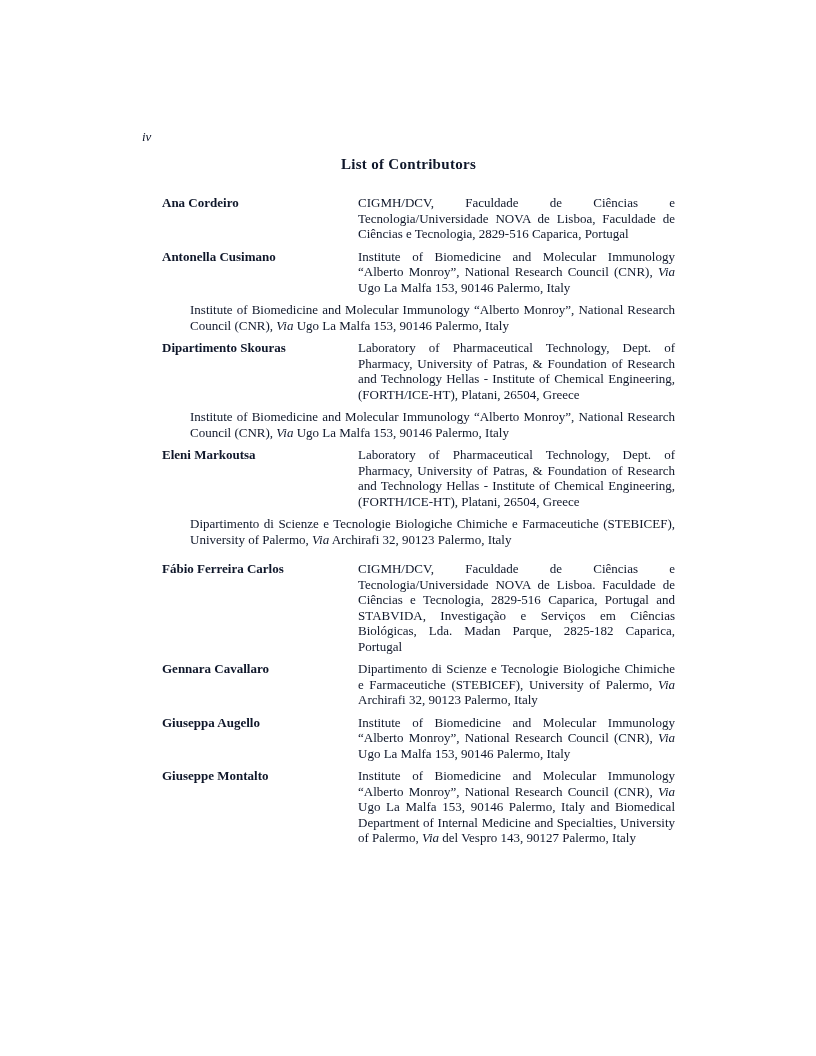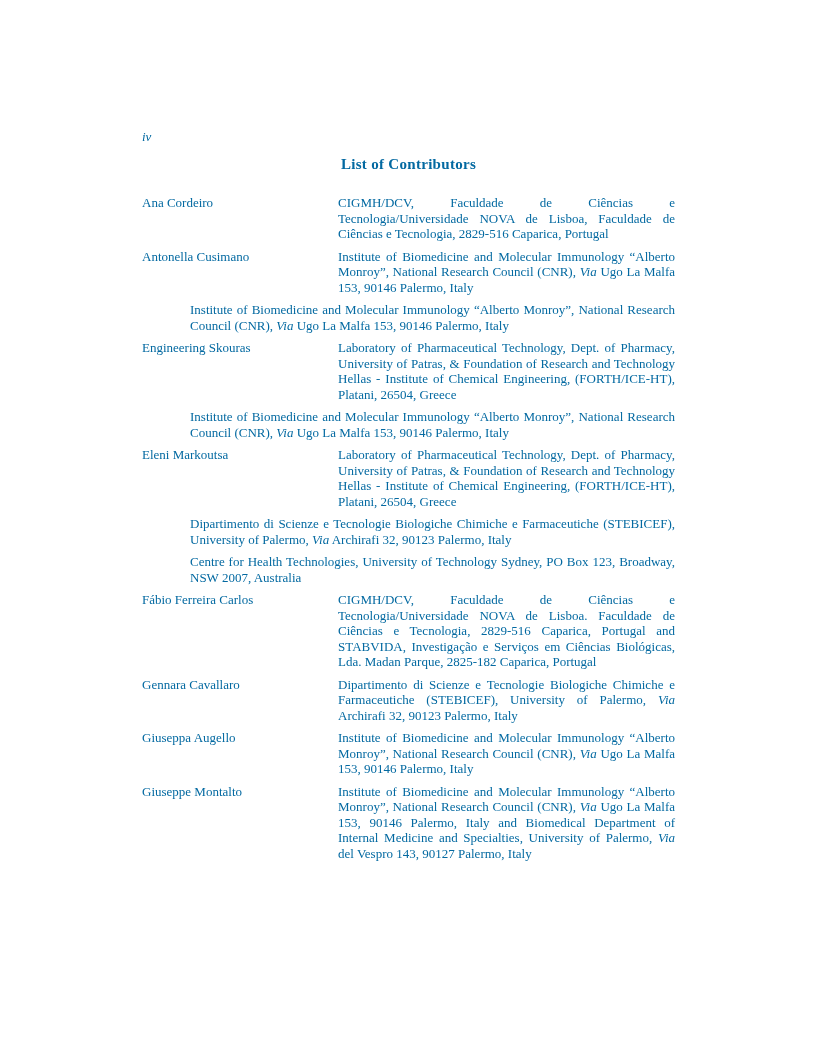--- a/index.html
+++ b/index.html
@@ -5,21 +5,21 @@
   html, body {
     margin: 0;
     padding: 0;
     background: #ffffff;
   }
   .page {
     position: relative;
     width: 816px;
     height: 1056px;
     background: #ffffff;
-    color: #0369a1;
+    color: #0f172a;
     font-family: "Liberation Serif", serif;
     overflow: hidden;
   }
   .page-number {
     position: absolute;
     left: 142px;
     top: 129px;
     font-size: 13px;
     font-style: italic;
     line-height: 15px;
@@ -42,23 +42,24 @@
     width: 533px;
     font-size: 13px;
     line-height: 15.5px;
   }
   .entry {
     display: flex;
     margin-bottom: 7px;
   }
   .entry .name {
     flex: 0 0 148px;
-    font-weight: normal;
+    font-weight: bold;
     padding-right: 8px;
     box-sizing: border-box;
+    margin-left: 20px;
   }
   .entry .affil {
     flex: 1 1 auto;
     width: 385px;
     text-align: justify;
     margin-left: 48px;
   }
 </style>
 </head>
 <body>
@@ -72,35 +73,34 @@
         <div class="affil"><span>CIGMH/DCV, Faculdade de Ciências e Tecnologia/Universidade NOVA de Lisboa, Faculdade de Ciências e Tecnologia, 2829-516 Caparica, Portugal</span></div>
       </div>
       <div class="entry">
         <div class="name">Antonella Cusimano</div>
         <div class="affil"><span>Institute of Biomedicine and Molecular Immunology “Alberto Monroy”, National Research Council (CNR), </span><i>Via</i><span> Ugo La Malfa 153, 90146 Palermo, Italy</span></div>
       </div>
       <div class="entry">
         <div class="affil"><span>Institute of Biomedicine and Molecular Immunology “Alberto Monroy”, National Research Council (CNR), </span><i>Via</i><span> Ugo La Malfa 153, 90146 Palermo, Italy</span></div>
       </div>
       <div class="entry">
-        <div class="name">Engineering Skouras</div>
+        <div class="name">Dipartimento Skouras</div>
         <div class="affil"><span>Laboratory of Pharmaceutical Technology, Dept. of Pharmacy, University of Patras, &amp; Foundation of Research and Technology Hellas - Institute of Chemical Engineering, (FORTH/ICE-HT), Platani, 26504, Greece</span></div>
       </div>
       <div class="entry">
         <div class="affil"><span>Institute of Biomedicine and Molecular Immunology “Alberto Monroy”, National Research Council (CNR), </span><i>Via</i><span> Ugo La Malfa 153, 90146 Palermo, Italy</span></div>
       </div>
       <div class="entry">
         <div class="name">Eleni Markoutsa</div>
         <div class="affil"><span>Laboratory of Pharmaceutical Technology, Dept. of Pharmacy, University of Patras, &amp; Foundation of Research and Technology Hellas - Institute of Chemical Engineering, (FORTH/ICE-HT), Platani, 26504, Greece</span></div>
       </div>
       <div class="entry">
         <div class="affil"><span>Dipartimento di Scienze e Tecnologie Biologiche Chimiche e Farmaceutiche (STEBICEF), University of Palermo, </span><i>Via</i><span> Archirafi 32, 90123 Palermo, Italy</span></div>
       </div>
       <div class="entry">
-        <div class="affil"><span>Centre for Health Technologies, University of Technology Sydney, PO Box 123, Broadway, NSW 2007, Australia</span></div>
       </div>
       <div class="entry">
         <div class="name">Fábio Ferreira Carlos</div>
         <div class="affil"><span>CIGMH/DCV, Faculdade de Ciências e Tecnologia/Universidade NOVA de Lisboa. Faculdade de Ciências e Tecnologia, 2829-516 Caparica, Portugal and STABVIDA, Investigação e Serviços em Ciências Biológicas, Lda. Madan Parque, 2825-182 Caparica, Portugal</span></div>
       </div>
       <div class="entry">
         <div class="name">Gennara Cavallaro</div>
         <div class="affil"><span>Dipartimento di Scienze e Tecnologie Biologiche Chimiche e Farmaceutiche (STEBICEF), University of Palermo, </span><i>Via</i><span> Archirafi 32, 90123 Palermo, Italy</span></div>
       </div>
       <div class="entry">

